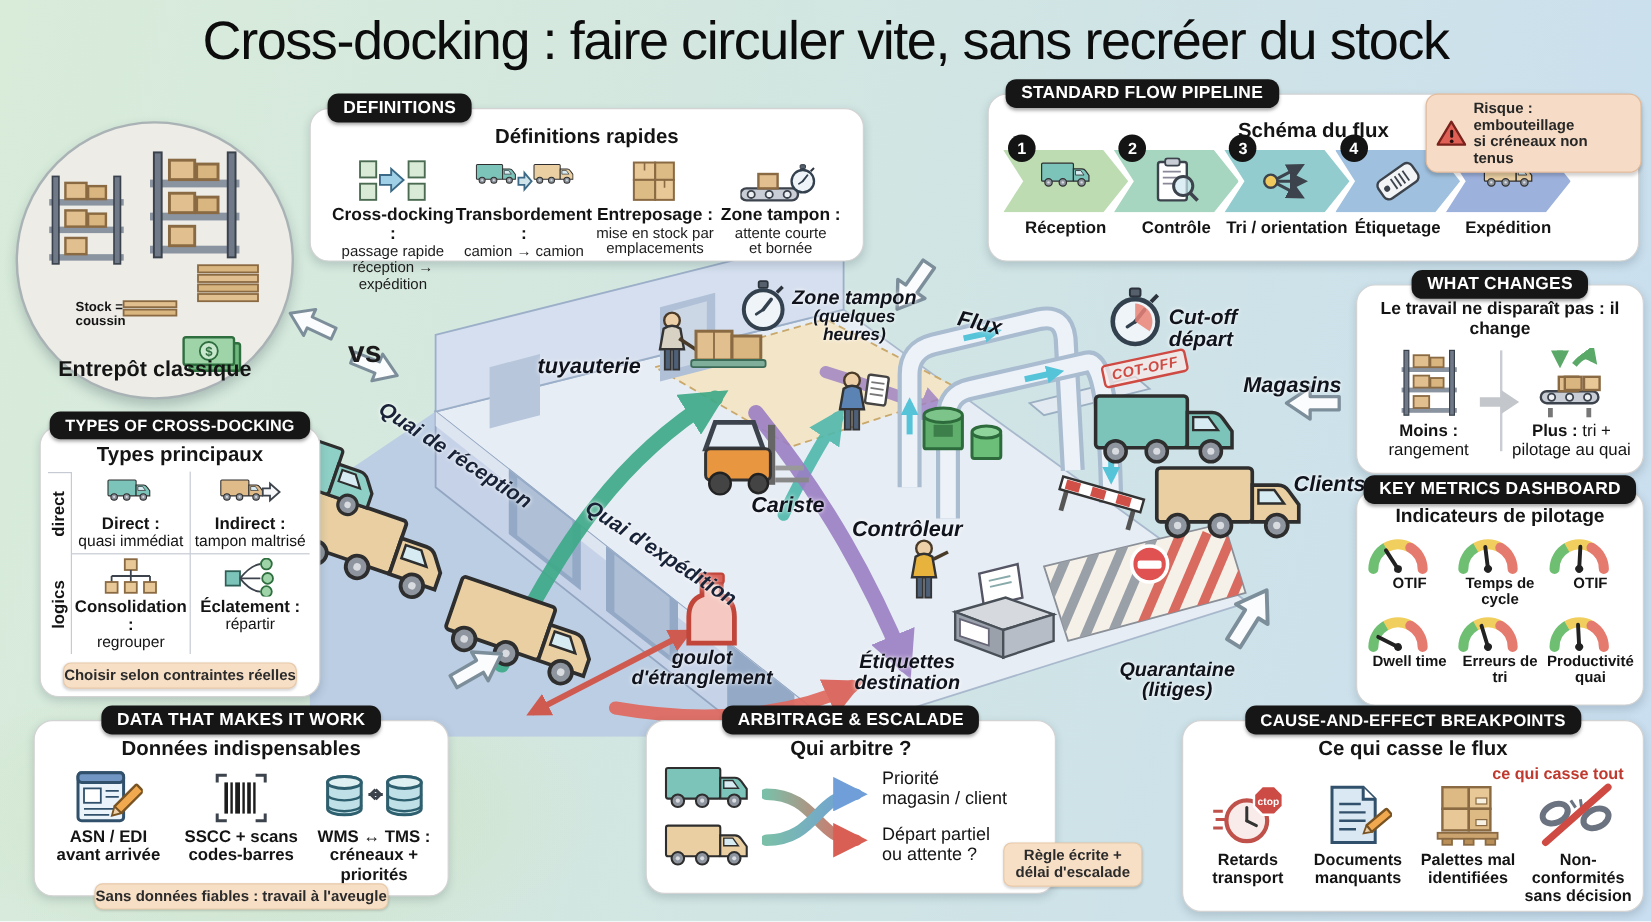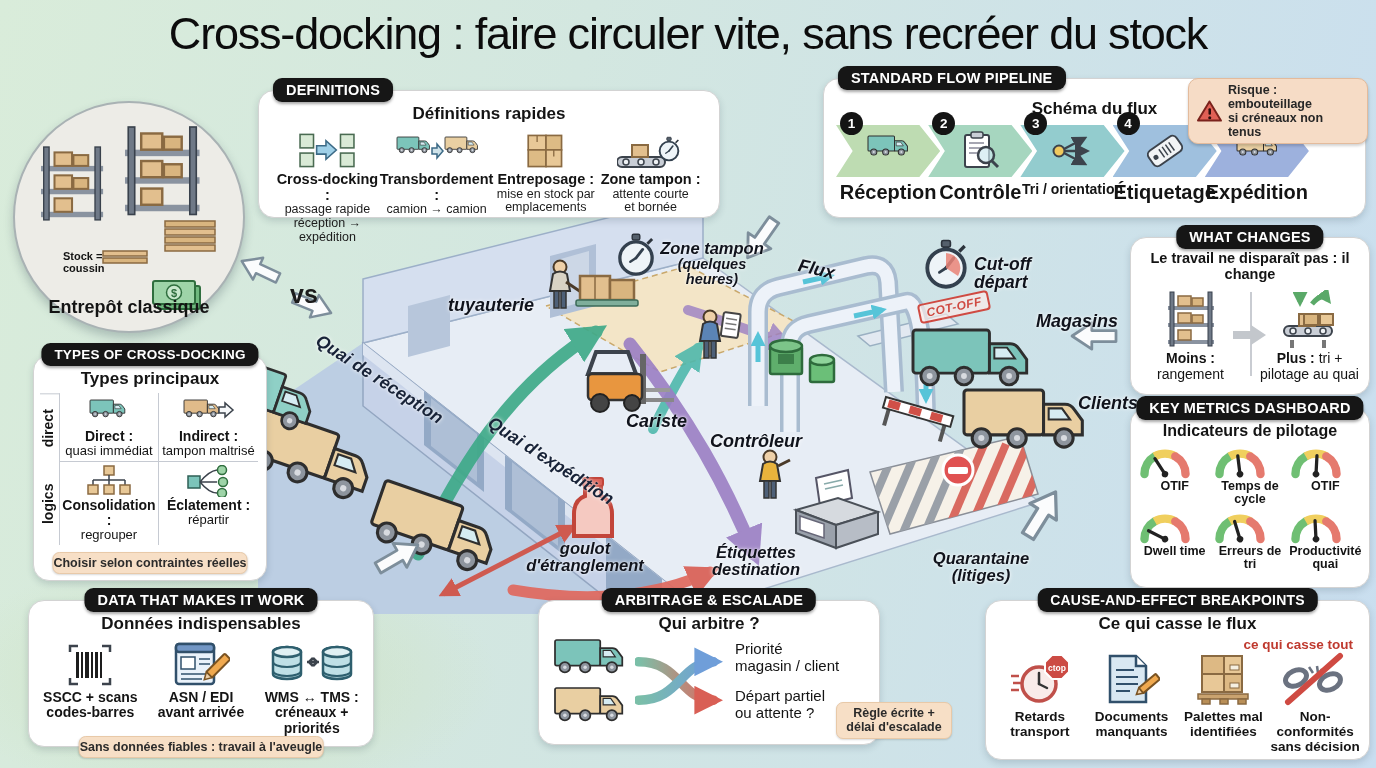--- a/index.html
+++ b/index.html
@@ -31,21 +31,21 @@
   
   .pipe-title { position:absolute; top:20px; left:50%; transform:translateX(-50%);
     font-weight:700; font-size:17px; white-space:nowrap; }
   .steps { position:absolute; top:46px; left:12px; right:8px; display:flex; }
   .step { position:relative; width:20%; }
   .chev { height:52px; clip-path:polygon(0% 0%,80% 0%,100% 50%,80% 100%,0% 100%,16% 50%);
     display:flex; align-items:center; justify-content:center; }
   .stepnum { position:absolute; top:-13px; left:4px; width:23px; height:23px; border-radius:50%;
     background:#141414; color:#fff; font-size:13.5px; font-weight:700; display:flex;
     align-items:center; justify-content:center; z-index:2; }
-  .steplabel { text-align:center; font-weight:700; font-size:20px; margin-top:4px; white-space:nowrap; }
+  .steplabel { text-align:center; font-weight:700; font-size:14px; margin-top:4px; white-space:nowrap; }
   .risk { position:absolute; left:1188px; top:78px; width:180px; min-height:45px; z-index:8;
     background:#f6dcc6; border:1px solid #e3bb9c; border-radius:10px; display:flex; gap:6px;
     align-items:center; padding:4px 8px; box-shadow:0 2px 3px rgba(0,0,0,.18); }
   .risk-text { font-size:12.5px; font-weight:600; line-height:1.12; color:#272727; }
   
   .wc-title { text-align:center; font-weight:700; font-size:14.5px; margin-top:12px; }
   .wc-body { position:relative; display:flex; margin-top:8px; }
   .wc-col { flex:1; text-align:center; position:relative; z-index:2; }
   .wc-divider { position:absolute; left:50%; top:2px; bottom:6px; width:1.5px; background:#c9ccd2; }
   .wc-arrow { position:absolute; left:50%; top:34px; transform:translateX(-50%); z-index:3; }
@@ -713,51 +713,51 @@
     </div>
     <div class="note" style="left:50%;transform:translateX(-50%);bottom:6px;white-space:nowrap">Choisir selon contraintes réelles</div>
   </div>
 
   <div class="panel" style="left:28px;top:600px;width:346px;height:147px">
     <div class="pill center">DATA THAT MAKES IT WORK</div>
     <div class="ptitle">Données indispensables</div>
     <div class="d-row">
       <div class="d-item">
         <div class="d-icon">
-          <svg width="52" height="46" viewBox="0 0 52 46">
-            <path d="M6,10 V4 H14 M38,4 H46 V10 M46,36 V42 H38 M14,42 H6 V36" fill="none" stroke="#3c434c" stroke-width="2.5"></path>
-            <rect x="12" y="10" width="3" height="26" fill="#1d1d1d"></rect>
-              <rect x="17" y="10" width="2" height="26" fill="#1d1d1d"></rect>
-            <rect x="21" y="10" width="4" height="26" fill="#1d1d1d"></rect>
-              <rect x="27" y="10" width="2" height="26" fill="#1d1d1d"></rect>
-            <rect x="31" y="10" width="3" height="26" fill="#1d1d1d"></rect>
-              <rect x="36" y="10" width="2" height="26" fill="#1d1d1d"></rect>
-          </svg>
-        </div>
-        <div class="d-l">SSCC + scans</div>
-        <div class="d-l">codes-barres</div>
-      </div>
-      <div class="d-item">
-        <div class="d-icon">
           <svg width="58" height="46" viewBox="0 0 58 46">
             <rect x="4" y="2" width="38" height="40" rx="3" fill="#eaf2fa" stroke="#31506b" stroke-width="2.5"></rect>
             <rect x="4" y="2" width="38" height="8" rx="3" fill="#7296c4" stroke="#31506b" stroke-width="2.5"></rect>
             <rect x="9" y="15" width="14" height="12" fill="#fff" stroke="#31506b" stroke-width="1.5"></rect>
             <line x1="27" y1="17" x2="38" y2="17" stroke="#31506b" stroke-width="1.5"></line>
             <line x1="27" y1="22" x2="38" y2="22" stroke="#31506b" stroke-width="1.5"></line>
             <line x1="9" y1="32" x2="34" y2="32" stroke="#31506b" stroke-width="1.5"></line>
             <line x1="9" y1="37" x2="30" y2="37" stroke="#31506b" stroke-width="1.5"></line>
             <g transform="translate(40,30) rotate(-45)">
                 <rect x="-4" y="-4" width="26" height="8" rx="1" fill="#f0a94f" stroke="#7a5322" stroke-width="2"></rect>
                 <polygon points="-11,0 -4,-4 -4,4" fill="#eed0a8" stroke="#7a5322" stroke-width="1.5"></polygon>
               </g>
           </svg>
         </div>
         <div class="d-l">ASN / EDI</div>
         <div class="d-l">avant arrivée</div>
+      </div>
+      <div class="d-item">
+        <div class="d-icon">
+          <svg width="52" height="46" viewBox="0 0 52 46">
+            <path d="M6,10 V4 H14 M38,4 H46 V10 M46,36 V42 H38 M14,42 H6 V36" fill="none" stroke="#3c434c" stroke-width="2.5"></path>
+            <rect x="12" y="10" width="3" height="26" fill="#1d1d1d"></rect>
+              <rect x="17" y="10" width="2" height="26" fill="#1d1d1d"></rect>
+            <rect x="21" y="10" width="4" height="26" fill="#1d1d1d"></rect>
+              <rect x="27" y="10" width="2" height="26" fill="#1d1d1d"></rect>
+            <rect x="31" y="10" width="3" height="26" fill="#1d1d1d"></rect>
+              <rect x="36" y="10" width="2" height="26" fill="#1d1d1d"></rect>
+          </svg>
+        </div>
+        <div class="d-l">SSCC + scans</div>
+        <div class="d-l">codes-barres</div>
       </div>
       <div class="d-item">
         <div class="d-icon">
           <svg width="86" height="46" viewBox="0 0 86 46">
             <use href="#g-db" transform="translate(4,4)"></use>
             <path d="M38,20 h12 M40,20 l4,-4 M40,20 l4,4 M48,20 l-4,-4 M48,20 l-4,4" stroke="#3c434c" stroke-width="2.5" fill="none"></path>
             <use href="#g-db" transform="translate(54,4)"></use>
           </svg>
         </div>
         <div class="d-l">WMS ↔ TMS :</div>

